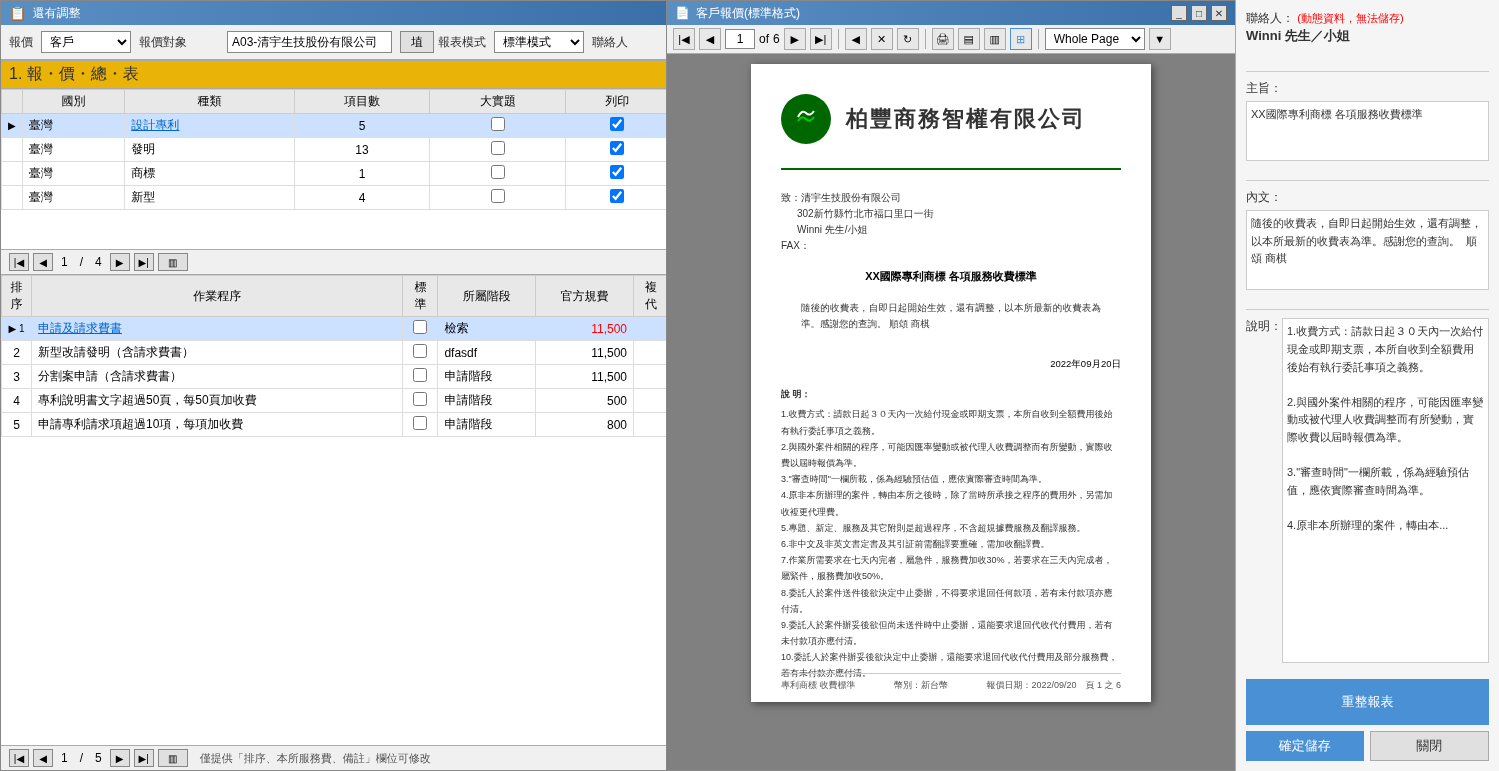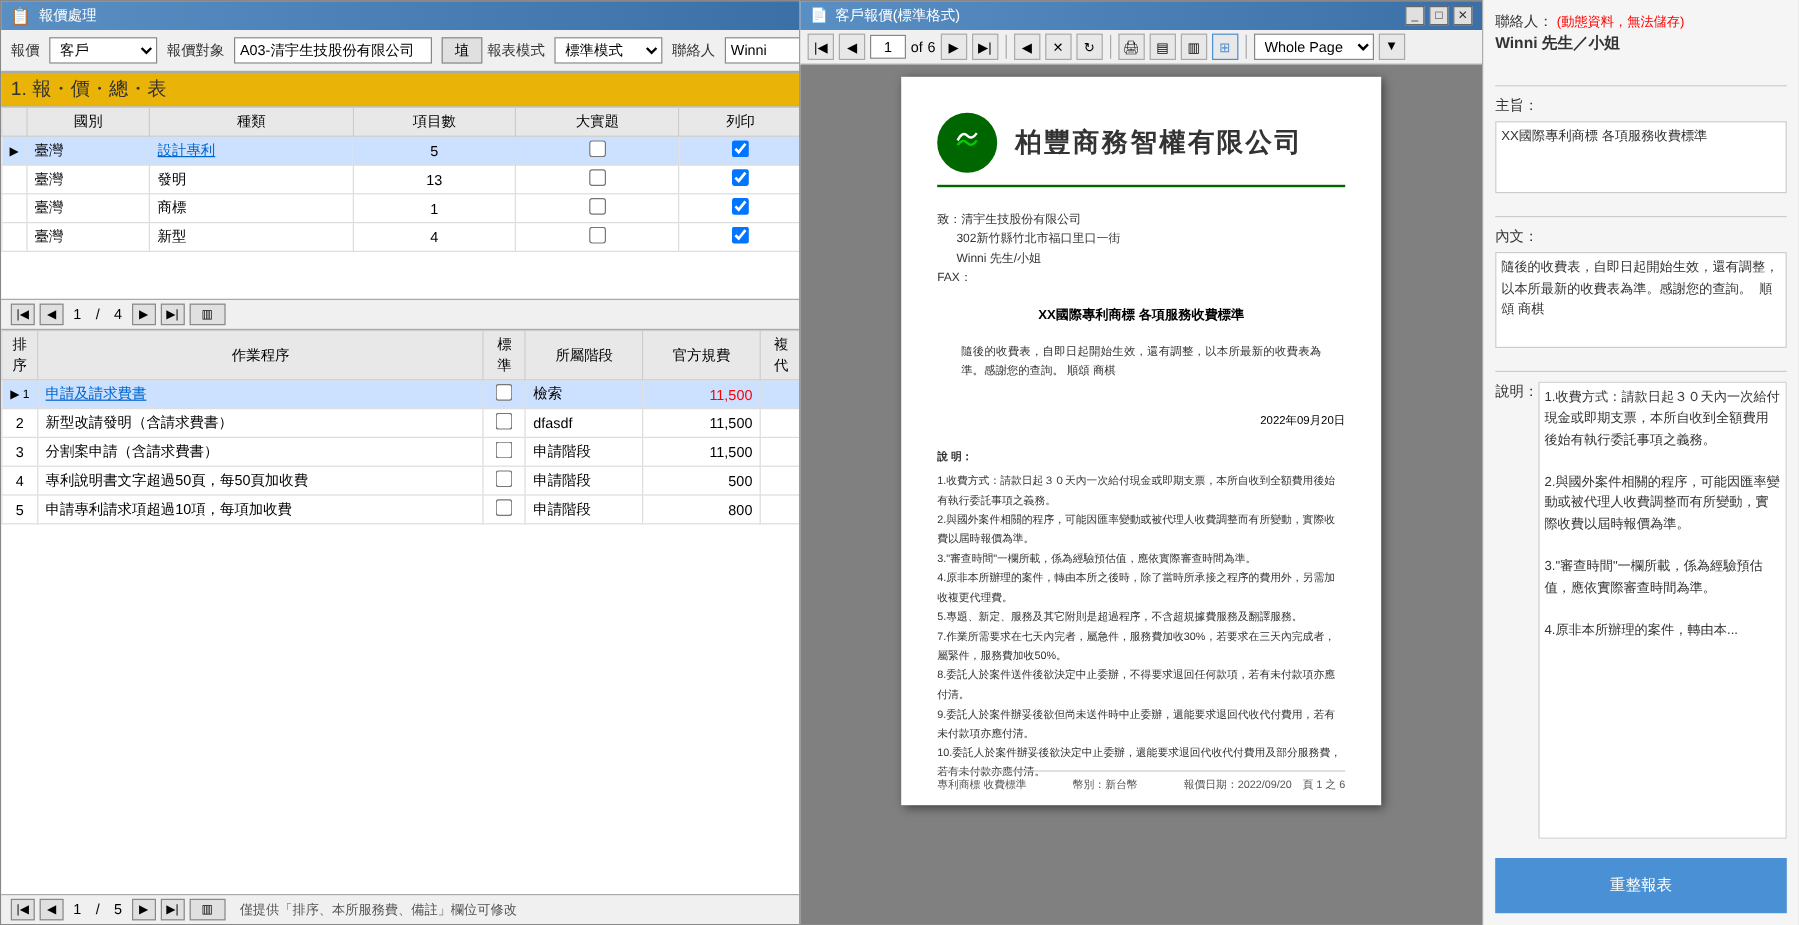--- a/index.html
+++ b/index.html
@@ -27,21 +27,21 @@
     }
     .toolbar-row { display: flex; align-items: center; gap: 8px; }
     .toolbar-label { font-size: 12px; color: #333; white-space: nowrap; }
     .toolbar-select {
       height: 22px; border: 1px solid #888; background: white;
       font-size: 12px; padding: 0 4px; min-width: 90px; cursor: pointer;
     }
     .toolbar-select-wide { min-width: 260px; }
     .toolbar-input {
       height: 22px; border: 1px solid #888; background: white;
-      font-size: 12px; padding: 0 4px; min-width: 120px;
+      font-size: 12px; padding: 0 4px; min-width: 120px; margin-left: 32px;
     }
     .toolbar-btn {
       height: 22px; padding: 0 10px; background: #e0e0e0;
       border: 1px solid #888; font-size: 12px; cursor: pointer;
       white-space: nowrap;
     }
 
     
     .section-header {
       background: #eab308; border-top: 1px solid #aaa; border-bottom: 1px solid #aaa;
@@ -136,21 +136,21 @@
       flex: 1; overflow: auto; background: #808080;
       display: flex; align-items: flex-start; justify-content: center; padding: 10px;
     }
     .pdf-page {
       background: white; width: 400px; min-height: 560px;
       box-shadow: 2px 2px 8px rgba(0,0,0,0.5);
       padding: 30px 30px 20px 30px; font-size: 10px; position: relative;
     }
 
     
-    .pdf-header { display: flex; align-items: center; gap: 15px; margin-bottom: 20px; border-bottom: 2px solid #006600; padding-bottom: 10px; }
+    .pdf-header { display: flex; align-items: center; gap: 15px; margin-bottom: 20px; border-bottom: 2px solid #006600; padding-bottom: 24px; }
     .pdf-logo {
       width: 50px; height: 50px; border-radius: 50%; background: #006600;
       display: flex; align-items: center; justify-content: center;
       flex-shrink: 0;
     }
     .pdf-logo-inner { color: white; font-size: 16px; font-weight: bold; }
     .pdf-company-name { font-size: 22px; font-weight: bold; color: #333; letter-spacing: 2px; }
 
     .pdf-to-section { font-size: 10px; color: #333; margin-bottom: 15px; line-height: 1.6; }
     .pdf-subject { font-size: 11px; font-weight: bold; text-align: center; margin: 10px 0; }
@@ -196,21 +196,21 @@
       font-size: 13px; cursor: pointer; font-family: 'Microsoft JhengHei', sans-serif;
     }
   </style>
 </head>
 <body>
 
 <div class="main-window">
 
   <div class="title-bar">
     <span class="title-bar-icon">📋</span>
-    <span>報價處理</span>
+    <span>還有調整</span>
   </div>
 
   <div class="toolbar">
     <div class="toolbar-row">
       <span class="toolbar-label">報價</span>
       <select class="toolbar-select">
         <option>客戶</option>
       </select>
       <span class="toolbar-label">報價對象</span>
       <input class="toolbar-input toolbar-select-wide" value="A03-清宇生技股份有限公司" style="">
@@ -436,20 +436,21 @@
 
       <div class="pdf-date" style="margin-top:20px">2022年09月20日</div>
 
       <div class="pdf-notes">
         <div style="font-weight:bold; margin-bottom:4px">說  明：</div>
         <div>1.收費方式：請款日起３０天內一次給付現金或即期支票，本所自收到全額費用後始有執行委託事項之義務。</div>
         <div>2.與國外案件相關的程序，可能因匯率變動或被代理人收費調整而有所變動，實際收費以屆時報價為準。</div>
         <div>3."審查時間"一欄所載，係為經驗預估值，應依實際審查時間為準。</div>
         <div>4.原非本所辦理的案件，轉由本所之後時，除了當時所承接之程序的費用外，另需加收複更代理費。</div>
         <div>5.專題、新定、服務及其它附則是超過程序，不含超規據費服務及翻譯服務。</div>
+        <div>6.非中文及非英文書定書及其引証前需翻譯要重確，需加收翻譯費。</div>
         <div>7.作業所需要求在七天內完者，屬急件，服務費加收30%，若要求在三天內完成者，屬緊件，服務費加收50%。</div>
         <div>8.委託人於案件送件後欲決定中止委辦，不得要求退回任何款項，若有未付款項亦應付清。</div>
         <div>9.委託人於案件辦妥後欲但尚未送件時中止委辦，還能要求退回代收代付費用，若有未付款項亦應付清。</div>
         <div>10.委託人於案件辦妥後欲決定中止委辦，還能要求退回代收代付費用及部分服務費，若有未付款亦應付清。</div>
       </div>
 
       <div class="pdf-footer">
         <span>專利商標 收費標準</span>
         <span>幣別：新台幣</span>
         <span>報價日期：2022/09/20　頁 1 之 6</span>
@@ -490,14 +491,18 @@
 
 2.與國外案件相關的程序，可能因匯率變動或被代理人收費調整而有所變動，實際收費以屆時報價為準。
 
 3."審查時間"一欄所載，係為經驗預估值，應依實際審查時間為準。
 
 4.原非本所辦理的案件，轉由本...</textarea>
   </div>
 
   <div class="rp-buttons" style="margin-top:8px">
     <button class="rp-btn-blue">重整報表</button>
+    <div class="rp-btn-row">
+      <button class="rp-btn-confirm">確定儲存</button>
+      <button class="rp-btn-close">關閉</button>
+    </div>
   </div>
 </div>
 
 </body></html>

